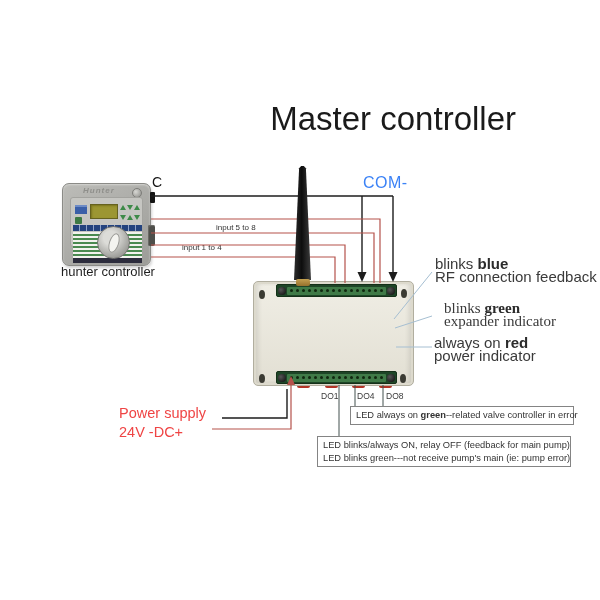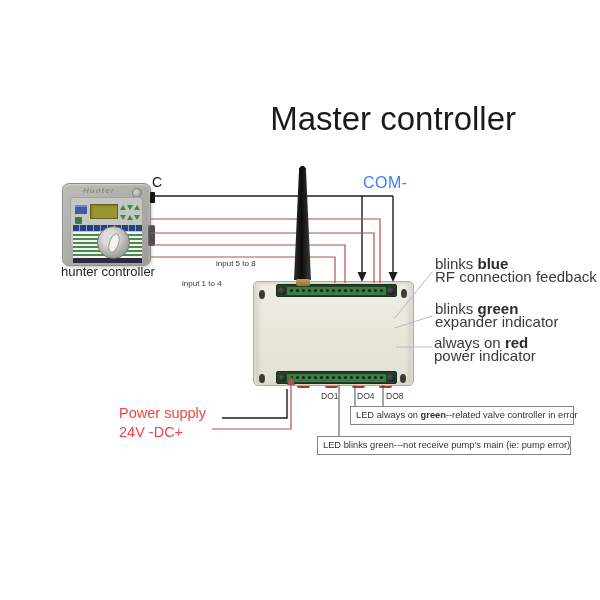--- a/index.html
+++ b/index.html
@@ -38,21 +38,21 @@
           background:radial-gradient(circle at 40% 35%,#dcdcd8 25%,#8e8e8a 85%);border:1px solid #737370;box-sizing:border-box;}
   .h-dial i{position:absolute;left:11px;top:6px;width:10px;height:20px;border-radius:50%;background:#f4f4f0;
             border:1px solid #9a9a96;box-sizing:border-box;transform:rotate(18deg);display:block;}
   .h-tab{position:absolute;left:87px;top:8px;width:5px;height:11px;background:#141414;border-radius:1px;}
   .h-latch{position:absolute;left:85px;top:41px;width:7px;height:21px;background:#4e4e4a;border-radius:2px;
            box-shadow:inset 1px 1px 1px #6e6e6a;}
   .hunter-caption{left:61px;top:264px;font-size:13px;color:#1f1f1f;}
   
   .c-label{left:152px;top:174px;font-size:14px;color:#141414;}
   .com-label{left:354px;top:174px;font-size:16px;color:#3b82f6;letter-spacing:.5px;margin-left:9px;}
-  .wire-tag{font-size:8px;color:#333;margin-top:36px;}
+  .wire-tag{font-size:8px;color:#333;}
   
   .device{left:253px;top:281px;width:161px;height:105px;z-index:4;border-radius:5px;box-sizing:border-box;
           background:linear-gradient(180deg,#f0eee5,#e2dfd3);border:1px solid #b1ae9f;
           box-shadow:inset 0 0 0 2px #ddDAcd, inset 4px 0 5px rgba(0,0,0,.10), inset -4px 0 5px rgba(0,0,0,.10);}
   .hole{position:absolute;width:6px;height:9px;border-radius:50%;background:#3b3b33;}
   .terminal{position:absolute;left:22px;width:121px;height:13px;display:flex;align-items:center;
             justify-content:space-between;background:#1e4527;border:1px solid #143018;border-radius:2px;
             box-sizing:border-box;padding:0 1px;}
   .screw{width:8px;height:8px;border-radius:50%;background:radial-gradient(circle at 35% 35%,#555,#0a0a0a);display:block;}
   .pins{flex:1;display:flex;justify-content:space-evenly;align-items:center;background:#3f7a47;height:8px;
@@ -266,21 +266,21 @@
       </div>
   </div>
 
   <div class="abs antenna"></div>
   <div class="abs ant-base"></div>
 
   <div class="abs ann" style="left:435px;top:257px;">
     <div><span>blinks </span><b>blue</b></div>
     <div>RF connection feedback</div>
   </div>
-  <div class="abs ann" style="left:435px;top:302px;">
+  <div class="abs ann" style="left:444px;top:302px;font-family:Liberation Serif, serif;">
     <div><span>blinks </span><b>green</b></div>
     <div>expander indicator</div>
   </div>
   <div class="abs ann" style="left:434px;top:336px;">
     <div><span>always on </span><b>red</b></div>
     <div>power indicator</div>
   </div>
 
   <div class="abs power">
     <div>Power supply</div>
@@ -288,16 +288,17 @@
   </div>
 
   <div class="abs do-tag" style="left:321px;top:391px;">DO1</div>
   <div class="abs do-tag" style="left:357px;top:391px;">DO4</div>
   <div class="abs do-tag" style="left:386px;top:391px;">DO8</div>
 
   <div class="abs note-box box1">
     <span>LED always on </span><b>green</b><span>--related valve controller in error</span>
   </div>
   <div class="abs note-box box2">
+    <div>LED blinks/always ON, relay OFF (feedback for main pump)</div>
     <div>LED blinks green---not receive pump's main (ie: pump error)</div>
   </div>
 
 </div>
 
 </body></html>

